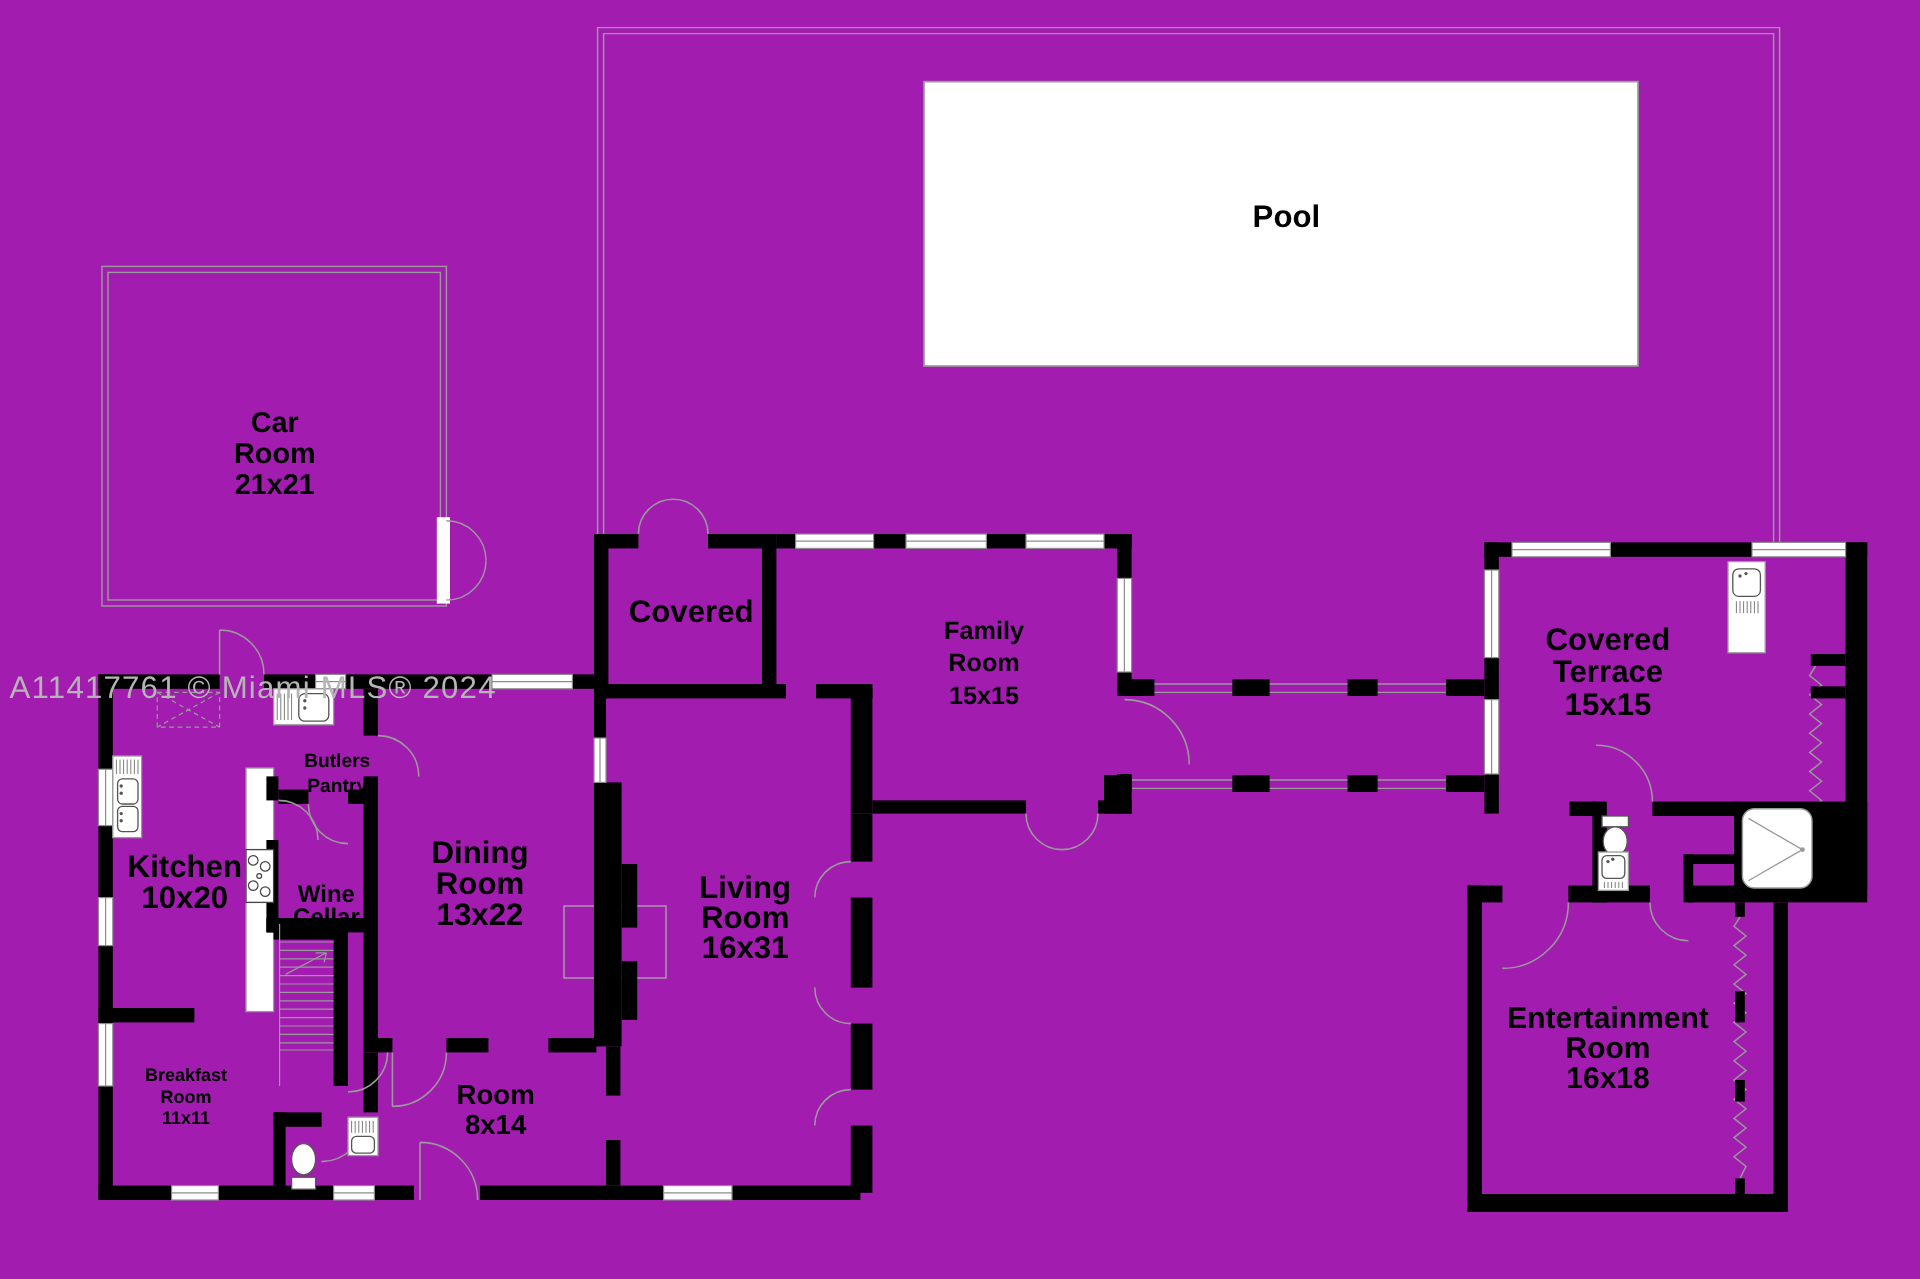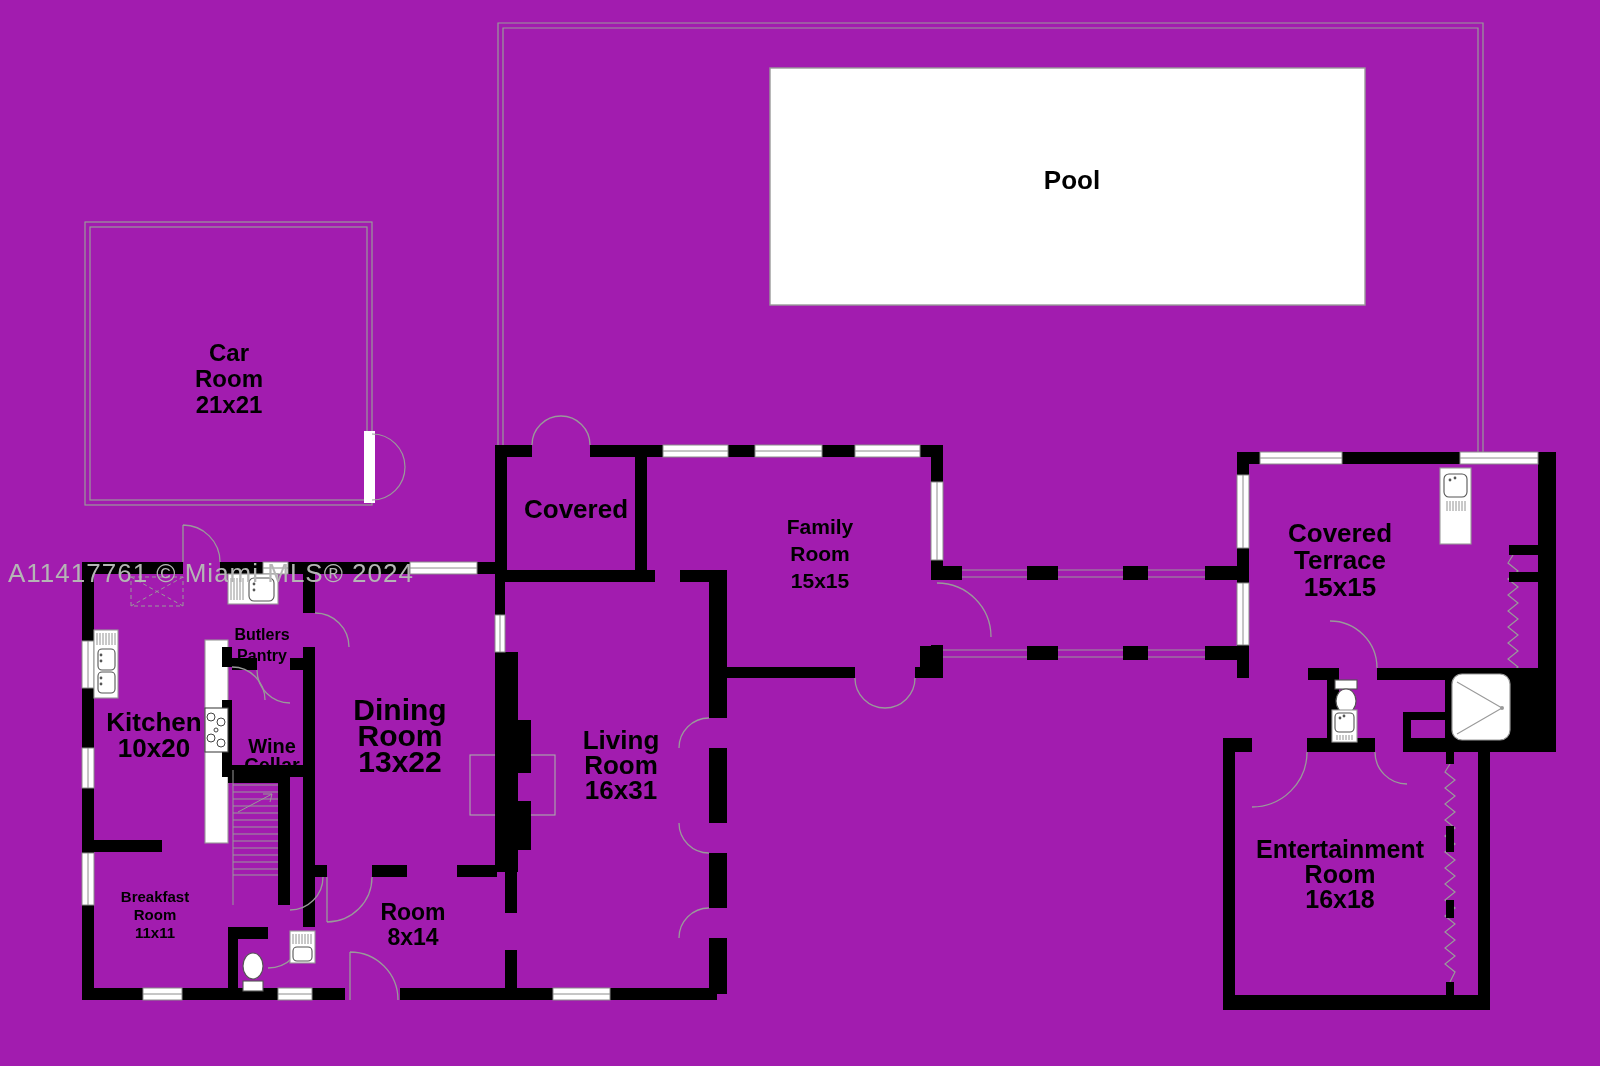--- a/index.html
+++ b/index.html
@@ -410,31 +410,31 @@
     <div>Covered</div>
     <div>Terrace</div>
     <div>15x15</div>
   </div>
 
   <div class="room-label" style="left:154px;top:735px;font-size:26px;line-height:26px">
     <div>Kitchen</div>
     <div>10x20</div>
   </div>
 
-  <div class="room-label" style="left:262px;top:645px;font-size:16px;line-height:21px">
+  <div class="room-label" style="left:281px;top:645px;font-size:16px;line-height:21px">
     <div>Butlers</div>
     <div>Pantry</div>
   </div>
 
   <div class="room-label" style="left:272px;top:756px;font-size:20px;line-height:19px">
     <div>Wine</div>
     <div>Cellar</div>
   </div>
 
-  <div class="room-label" style="left:400px;top:736px;font-size:30px;line-height:26px">
+  <div class="room-label" style="left:400px;top:736px;font-size:26px;line-height:26px">
     <div>Dining</div>
     <div>Room</div>
     <div>13x22</div>
   </div>
 
   <div class="room-label" style="left:621px;top:765px;font-size:26px;line-height:25px">
     <div>Living</div>
     <div>Room</div>
     <div>16x31</div>
   </div>

